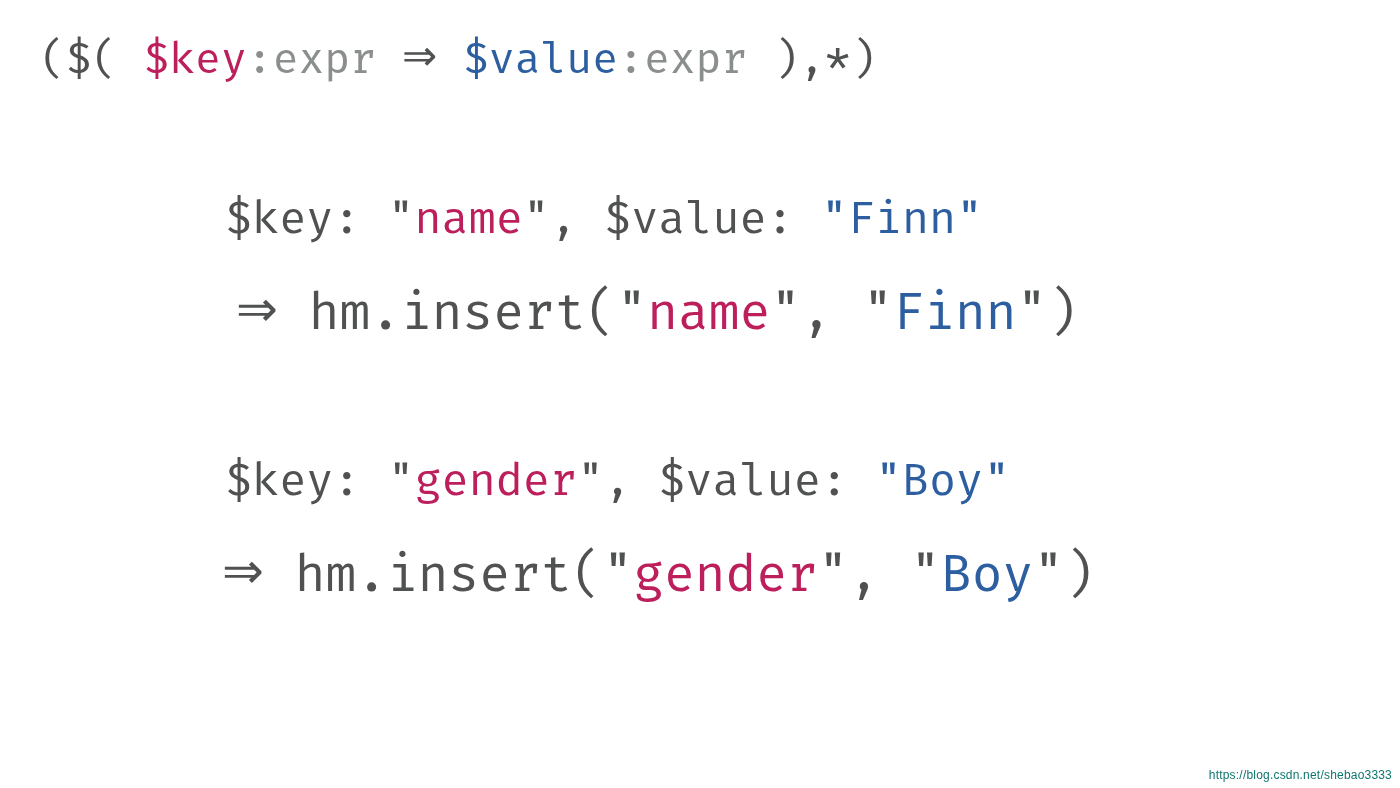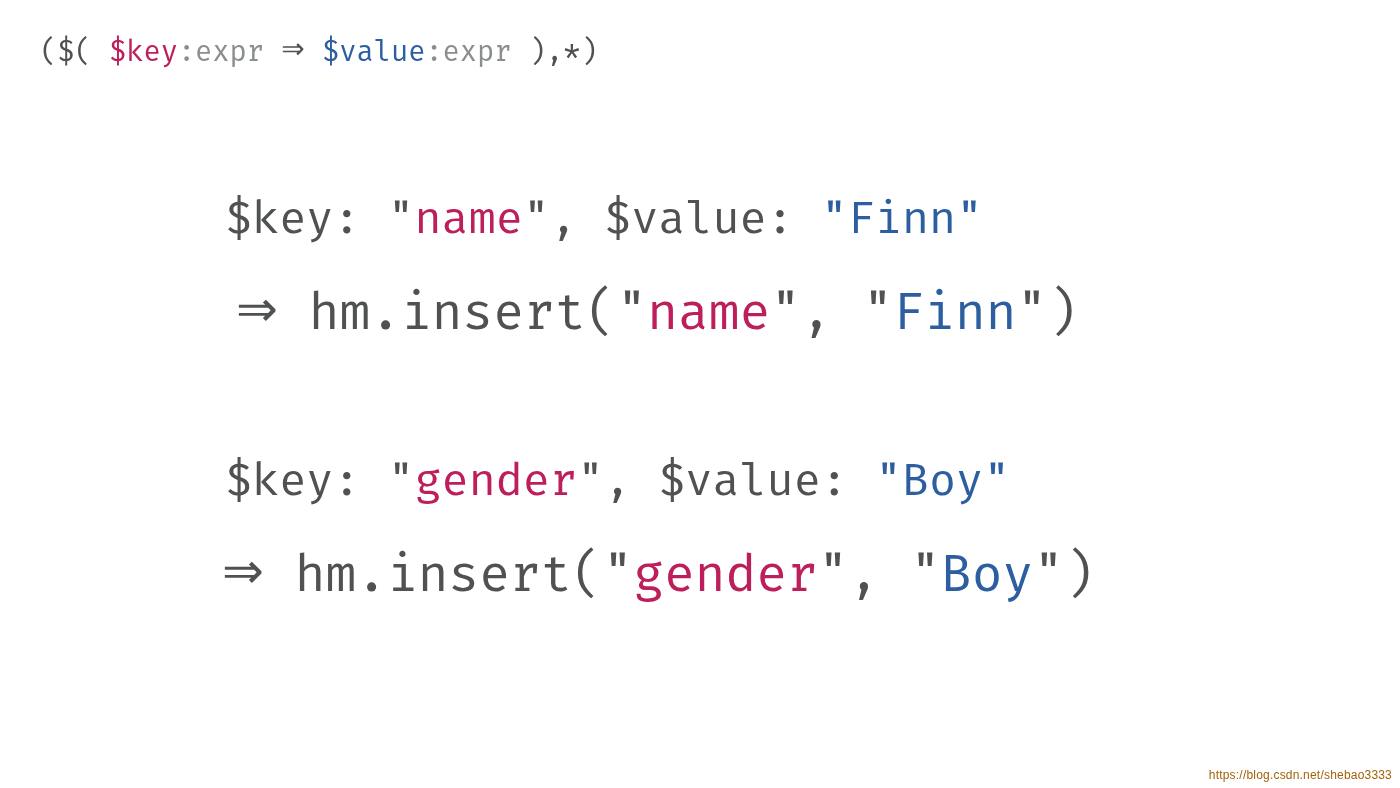--- a/index.html
+++ b/index.html
@@ -14,41 +14,41 @@
   .page {
     position: relative;
     width: 1400px;
     height: 788px;
   }
   .line {
     position: absolute;
     white-space: nowrap;
     line-height: 1;
   }
-  .sz-s { font-size: 28px; }
+  .sz-s { font-size: 42px; }
   .sz-m { font-size: 44px; }
   .sz-l { font-size: 50px; }
 
   .gray   { color: #4f5250; }
   .muted  { color: #8b8f8c; }
   .pink   { color: #bc1f5b; }
   .blue   { color: #2c5ea0; }
 
   .arrow {
     display: inline-block;
     transform: translateY(-3px);
     font-family: "Arial", sans-serif;
   }
 
   .watermark {
     position: absolute;
     right: 8px;
     bottom: 6px;
     font-size: 12px;
-    color: #a16207;
+    color: #0f766e;
     font-family: Arial, sans-serif;
     letter-spacing: 0.2px;
   }
 </style>
 </head>
 <body>
 
 <div class="page">
 
   <div class="line sz-s" style="left:40px; top:38px;">

